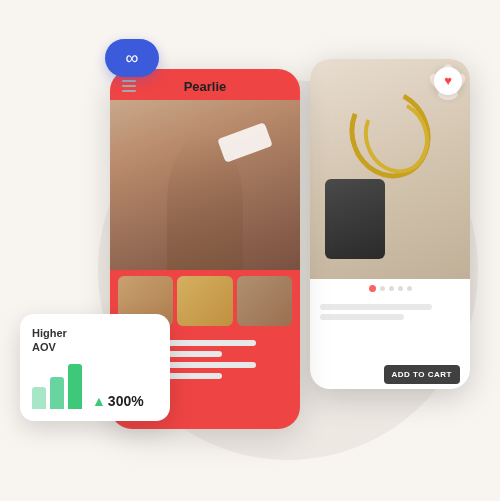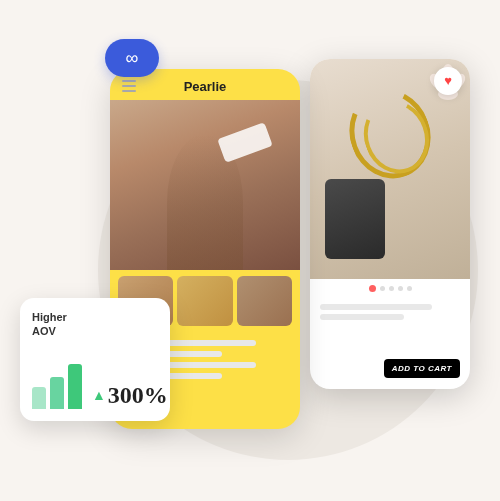--- a/index.html
+++ b/index.html
@@ -63,21 +63,21 @@
       line-height: 1;
     }
 
     
     .phone-main {
       position: absolute;
       top: 48px;
       left: 90px;
       width: 190px;
       height: 360px;
-      background: #fde047;
+      background: #ef4444;
       border-radius: 22px;
       box-shadow: 0 8px 32px rgba(0,0,0,0.15);
       overflow: hidden;
       z-index: 20;
     }
     .phone-header {
       display: flex;
       align-items: center;
       justify-content: center;
       padding: 10px 12px 6px;
@@ -300,50 +300,49 @@
     .right-lines {
       padding: 6px 10px;
       display: flex;
       flex-direction: column;
       gap: 4px;
     }
 
     
     .add-to-cart {
       position: absolute;
-      bottom: 11px;
+      bottom: 5px;
       right: 10px;
-      background: #000000;
+      background: #404040;
       color: white;
       font-size: 8px;
       font-weight: 700;
       padding: 5px 8px;
       border-radius: 4px;
       letter-spacing: 0.5px;
-      font-style: italic;
     }
 
     
     .aov-card {
       position: absolute;
       bottom: 60px;
       left: 0px;
       width: 150px;
       background: white;
       border-radius: 14px;
       padding: 12px;
       box-shadow: 0 8px 24px rgba(0,0,0,0.15);
       z-index: 30;
     }
     .aov-title {
       font-size: 11px;
       font-weight: 600;
       color: #333;
       line-height: 1.3;
-      margin-bottom: 20px;
+      margin-bottom: 4px;
     }
     .aov-content {
       display: flex;
       align-items: flex-end;
       gap: 10px;
     }
     
     .bar-chart {
       display: flex;
       align-items: flex-end;
@@ -364,22 +363,21 @@
       gap: 2px;
       font-size: 20px;
       font-weight: 700;
       color: #222;
     }
     .arrow-up {
       color: #3ec87a;
       font-size: 14px;
     }
     .percent-label {
-      font-size: 24px;
-      font-family: Liberation Serif, serif;
+      font-size: 14px;
     }
   </style>
 </head>
 <body>
 
 <div class="scene">
 
   <div class="bg-circle"></div>
 
   <div class="badge">

